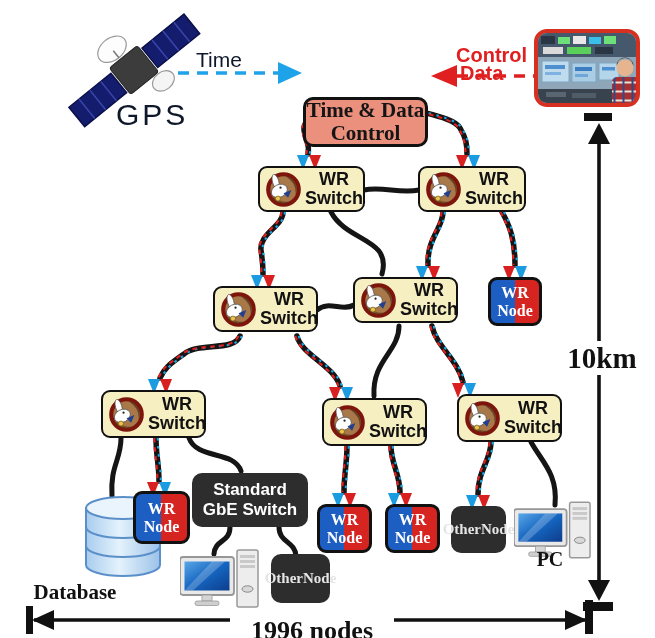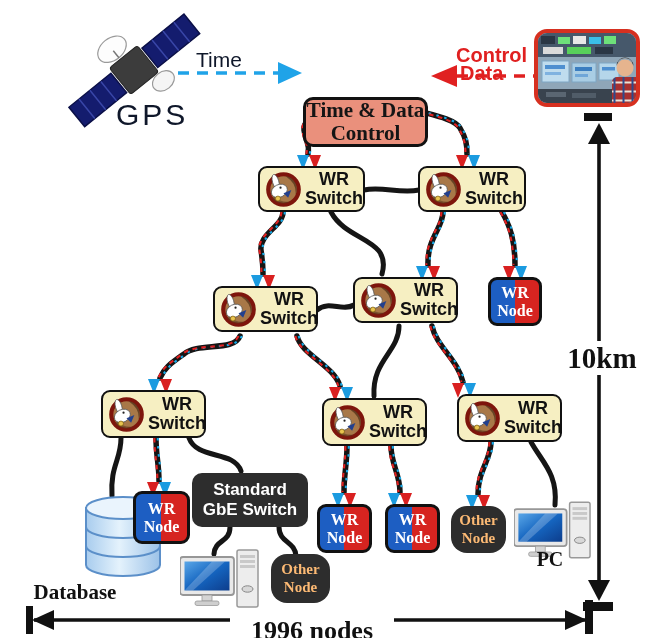--- a/index.html
+++ b/index.html
@@ -23,23 +23,23 @@
   .wrswitch{background:#F6EFC2;border:2.5px solid #111;border-radius:9px;
             display:flex;align-items:center;justify-content:flex-start;padding:2px 4px 2px 5px;}
   .wrswitch .logo{width:37px;height:37px;flex:0 0 37px;margin-right:3px;}
   .wrswitch .txt{flex:1;text-align:center;font-weight:bold;font-size:18px;line-height:1.03;color:#111;}
 
   .wrnode{border:3px solid #111;border-radius:9px;
           background:linear-gradient(90deg,#1D5EC2 0 50%,#D62420 50% 100%);
           display:flex;flex-direction:column;align-items:center;justify-content:center;
           font-family:"Liberation Serif",serif;font-weight:bold;font-size:16px;line-height:1.1;color:#fff;}
 
-  .darknode{background:#2D2D2D;border-radius:16px;
-            display:flex;flex-direction:column;align-items:center;justify-content:center;
-            font-family:"Liberation Serif",serif;font-weight:bold;font-size:15px;line-height:1.15;color:#fdba74;}
+  .darknode{background:#2D2D2D;border-radius:10px;
+            display:flex;flex-direction:row;align-items:center;justify-content:center;
+            font-family:"Liberation Serif",serif;font-weight:bold;font-size:15px;line-height:1.15;color:#e5e5e5;}
 
   .gbe{background:#2D2D2D;border-radius:10px;
        display:flex;flex-direction:column;align-items:center;justify-content:center;
        font-weight:bold;font-size:17px;line-height:1.18;color:#fff;}
 
   .measure{background:#fff;display:flex;align-items:center;justify-content:center;
            font-family:"Liberation Serif",serif;font-weight:bold;color:#111;margin-top:11px;}
 
   .plainlabel{font-family:"Liberation Serif",serif;font-weight:bold;color:#111;text-align:center;}
 

